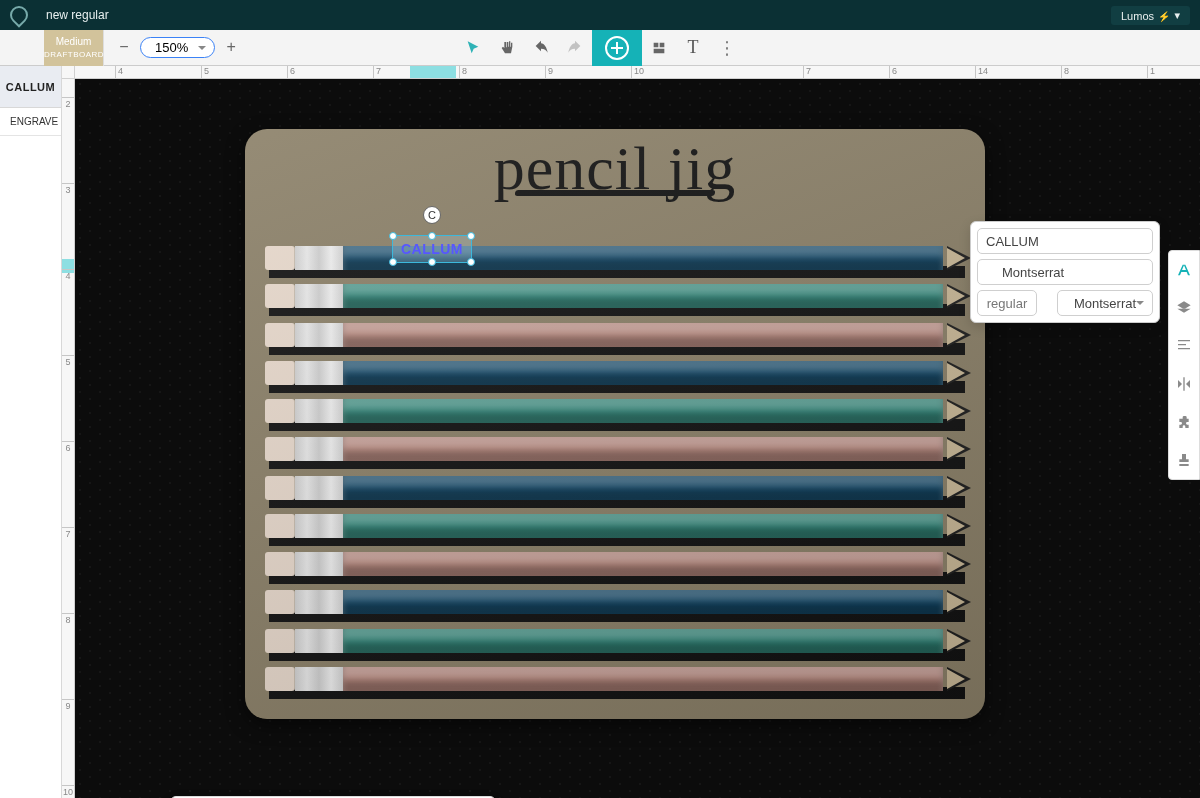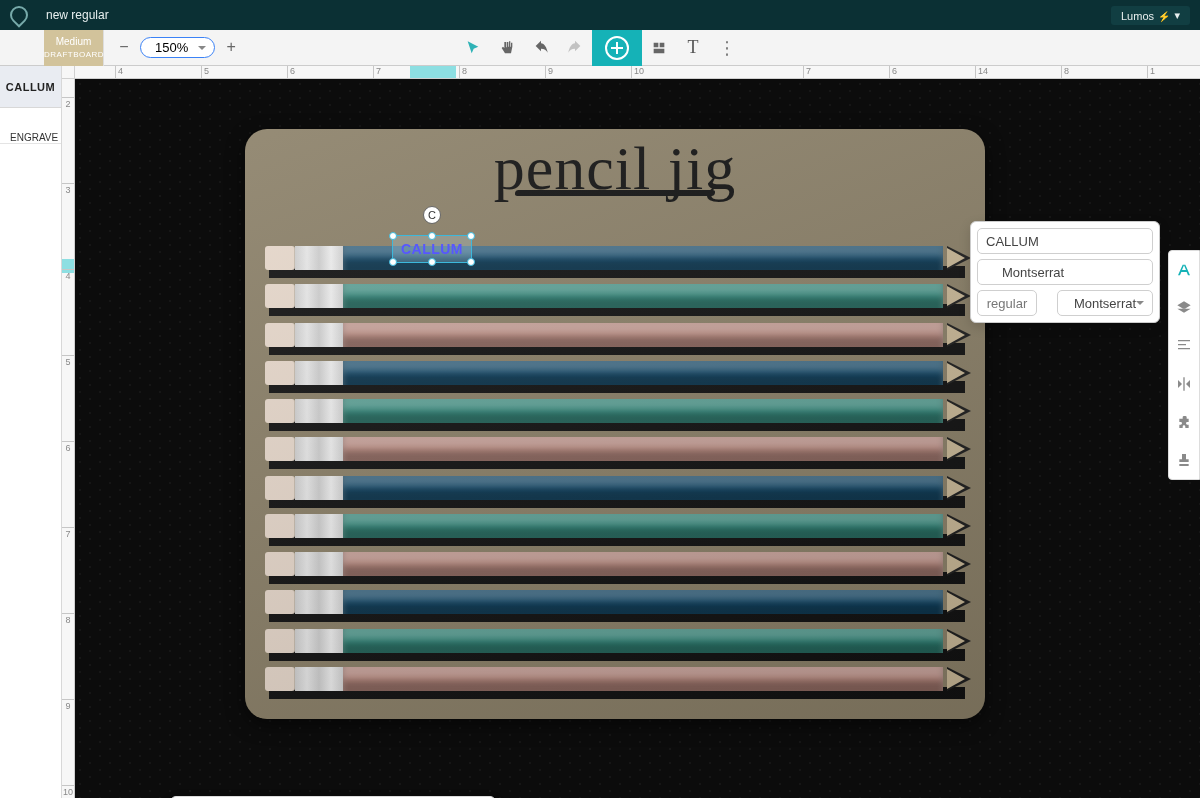--- a/index.html
+++ b/index.html
@@ -30,21 +30,21 @@
   .tool.add .plus:before, .tool.add .plus:after { content:""; position:absolute; background:#fff; }
   .tool.add .plus:before { left:4px; right:4px; top:9px; height:2px; }
   .tool.add .plus:after { top:4px; bottom:4px; left:9px; width:2px; }
   .right-tools { margin-left:auto; display:flex; align-items:center; gap:8px; padding-right:8px; font-size:14px; color:#7a7a7a; }
   .laser-dot { width:30px; height:30px; border:3px solid #d7d7d7; border-radius:50%; box-shadow:inset 0 0 0 2px #fff; }
   .print { letter-spacing:1px; color:#aeb3b4; }
 
   
   .left-panel { position:absolute; top:66px; left:0; width:62px; bottom:0; background:#fff; border-right:1px solid #d8d8d8; }
   .thumb { height:42px; background:#e9ecf2; display:flex; align-items:center; justify-content:center; font-size:11px; font-weight:700; letter-spacing:0.5px; color:#222; border-bottom:1px solid #d8d8d8; }
-  .oper { height:36px; border-bottom:1px solid #e4e4e4; display:flex; align-items:flex-end; gap:4px; padding:0 6px; font-size:10px; color:#333; }
+  .oper { height:28px; border-bottom:1px solid #e4e4e4; display:flex; align-items:center; gap:4px; padding:0 6px; font-size:10px; color:#333; }
   .pen-ic { width:10px; height:10px; border-bottom:2px solid #444; transform:skewX(-30deg); }
 
   
   .workspace { position:absolute; top:66px; left:62px; right:0; bottom:0; background:#f7f7f7; overflow:hidden; }
 
   
   .ruler-h { position:absolute; top:0; left:13px; right:0; height:13px; background:#f7f7f7; border-bottom:1px solid #d0d0d0; }
   .ruler-h .tick { position:absolute; top:0; bottom:0; border-left:1px solid #c6c6c6; font-size:9px; color:#888; padding-left:2px; }
   .ruler-h .hl { position:absolute; top:0; bottom:0; background:#8ddfe2; }
   .ruler-v { position:absolute; top:13px; left:0; width:13px; bottom:0; background:#f7f7f7; border-right:1px solid #d0d0d0; }

